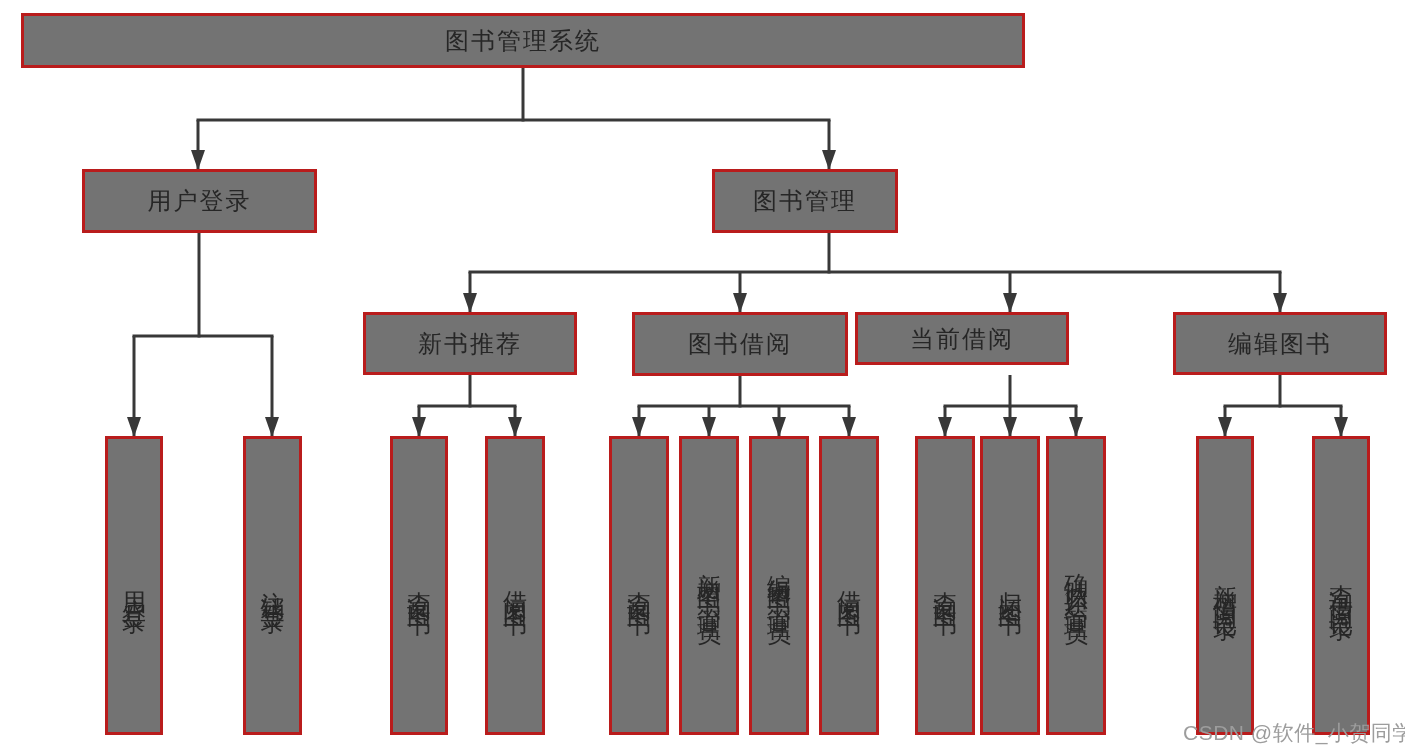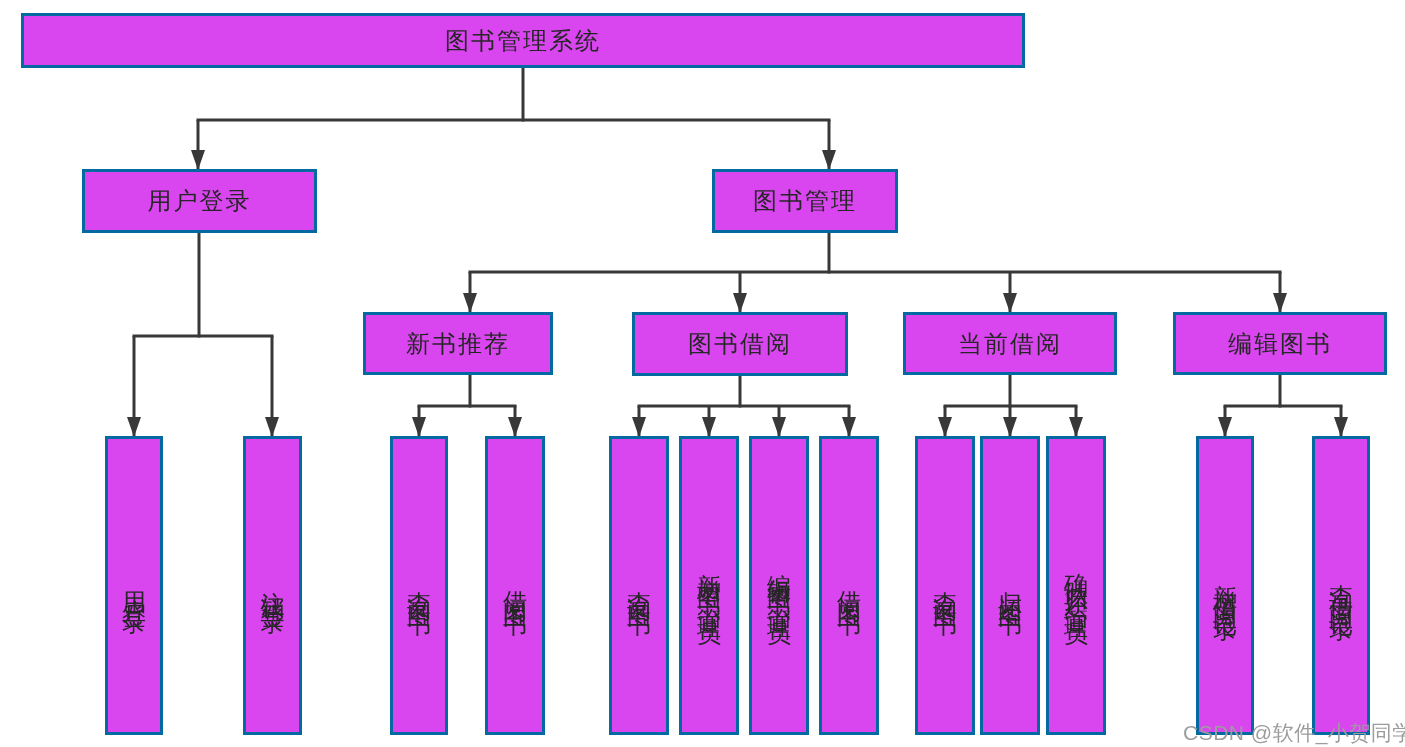--- a/index.html
+++ b/index.html
@@ -3,22 +3,22 @@
 <meta charset="utf-8">
 <style>
   html,body{margin:0;padding:0;background:#ffffff;}
   .stage{
     position:relative;width:1405px;height:747px;background:#ffffff;
     font-family:"Liberation Sans","DejaVu Sans",sans-serif;overflow:hidden;
   }
   .connectors{position:absolute;left:0;top:0;width:1405px;height:747px;}
   .connectors line{stroke:#383838;stroke-width:3;}
   .hbox,.vbox{
-    position:absolute;box-sizing:border-box;background:#d946ef;
-    border:3px solid #0369a1;display:flex;align-items:center;justify-content:center;
+    position:absolute;box-sizing:border-box;background:#737373;
+    border:3px solid #b91c1c;display:flex;align-items:center;justify-content:center;
     color:#262626;z-index:2;
   }
   .hbox{font-size:24px;letter-spacing:2px;white-space:nowrap;}
   .vbox .vtext{
     writing-mode:vertical-rl;font-size:24px;letter-spacing:7px;line-height:1;
     white-space:nowrap;
   }
   .watermark{
     position:absolute;left:1183px;top:719px;z-index:3;
     color:#9d9d9d;font-size:21px;white-space:nowrap;letter-spacing:0.5px;
@@ -75,23 +75,23 @@
     <line x1="1223.5" y1="406" x2="1342.5" y2="406"></line>
     <line x1="1225" y1="406" x2="1225" y2="436" marker-end="url(#ah)"></line>
     <line x1="1341" y1="406" x2="1341" y2="436" marker-end="url(#ah)"></line>
   </svg>
 
   <div class="hbox" style="left:21px;top:13px;width:1004px;height:55px">图书管理系统</div>
 
   <div class="hbox" style="left:82px;top:169px;width:235px;height:64px">用户登录</div>
   <div class="hbox" style="left:712px;top:169px;width:186px;height:64px">图书管理</div>
 
-  <div class="hbox" style="left:363px;top:312px;width:190px;height:63px">新书推荐</div>
+  <div class="hbox" style="left:363px;top:312px;width:214px;height:63px">新书推荐</div>
   <div class="hbox" style="left:632px;top:312px;width:216px;height:64px">图书借阅</div>
-  <div class="hbox" style="left:903px;top:312px;width:214px;height:63px">当前借阅</div>
+  <div class="hbox" style="left:855px;top:312px;width:214px;height:53px">当前借阅</div>
   <div class="hbox" style="left:1173px;top:312px;width:214px;height:63px">编辑图书</div>
 
   <div class="vbox" style="left:105px;top:436px;width:58px;height:299px">
     <span class="vtext">用户登录</span>
   </div>
   <div class="vbox" style="left:243px;top:436px;width:59px;height:299px">
     <span class="vtext">注销登录</span>
   </div>
 
   <div class="vbox" style="left:390px;top:436px;width:58px;height:299px">

